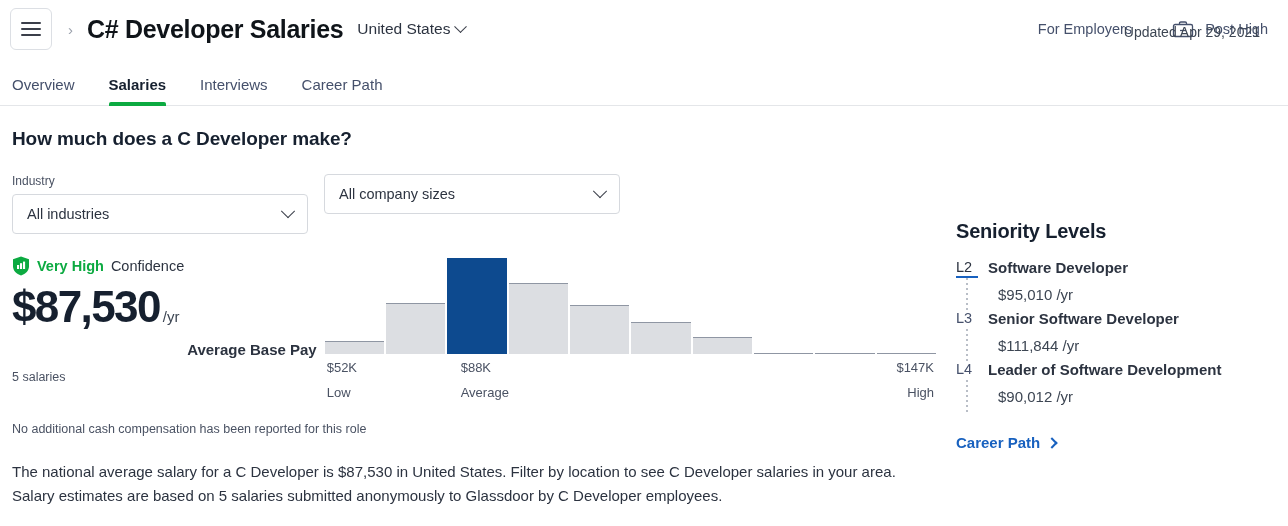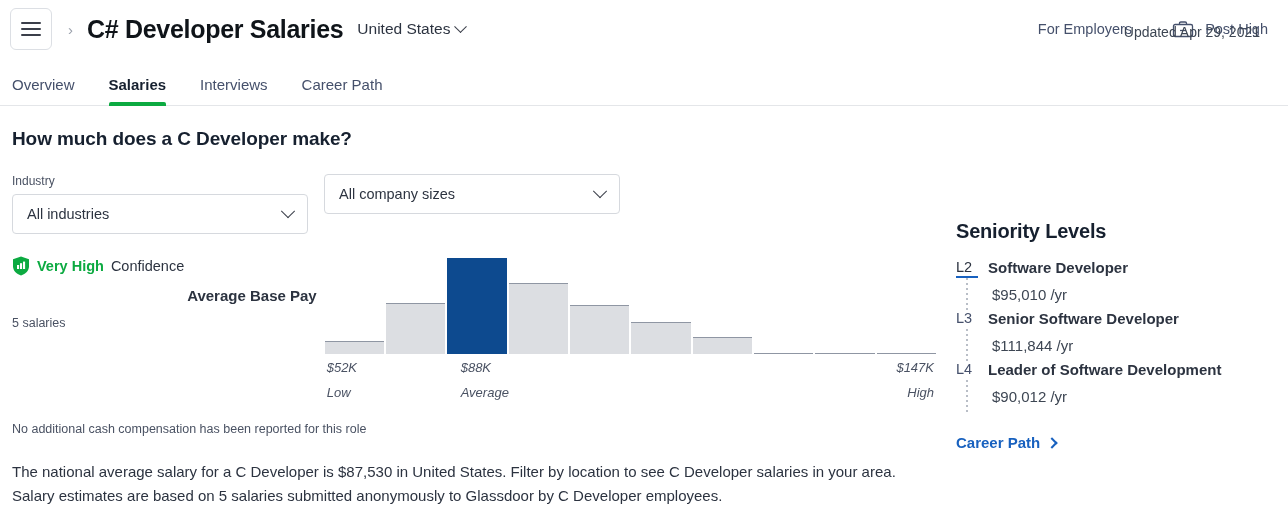--- a/index.html
+++ b/index.html
@@ -196,21 +196,21 @@
     color: #2c3340;
     text-align: right;
   }
   .salary-count {
     margin-top: 12px;
     font-size: 12.5px;
     color: #4a5263;
   }
 
   
-  .histogram { position: relative; width: 614px; margin-left: 8px; font-style: italic; }
+  .histogram { position: relative; width: 614px; margin-left: 8px; }
   .bars {
     position: relative;
     height: 98px;
     display: flex;
     align-items: flex-end;
     gap: 2px;
   }
   .bar {
     flex: 1 1 0;
     background: #dcdee2;
@@ -272,21 +272,21 @@
   }
   .level-code.current { border-bottom-color: #1861bf; color: #2c3340; }
   .level-name {
     font-size: 15px;
     font-weight: bold;
     color: #2c3340;
   }
   .level-pay-row {
     display: flex;
     align-items: center;
-    gap: 10px;
+    gap: 16px;
     height: 32px;
   }
   .dotline {
     width: 22px;
     flex: 0 0 auto;
     display: flex;
     justify-content: center;
     height: 100%;
   }
   .dotline i {
@@ -389,20 +389,23 @@
                 <path d="M9 0.6 1 3.2v7.1c0 4.3 3.3 7.8 8 9.1 4.7-1.3 8-4.8 8-9.1V3.2L9 0.6z" fill="#0caa41"></path>
                 <rect x="5" y="9" width="2.1" height="4" fill="#fff"></rect>
                 <rect x="8" y="7.2" width="2.1" height="5.8" fill="#fff"></rect>
                 <rect x="11" y="5.6" width="2.1" height="7.4" fill="#fff"></rect>
               </svg>
             </span>
             <span class="conf-strong">Very High</span>
             <span>Confidence</span>
           </div>
 
+          <div class="salary-amount">
+            <span>$87,530</span><span class="per">/yr</span>
+          </div>
           <div class="avg-base">Average Base Pay</div>
           <div class="salary-count">5 salaries</div>
         </div>
 
         <div class="histogram">
           <div class="bars">
               <div class="bar" style="height: 13.475px;"></div>
               <div class="bar" style="height: 51.45px;"></div>
               <div class="bar highlight" style="height: 95.55px;"></div>
               <div class="bar" style="height: 71.05px;"></div>

